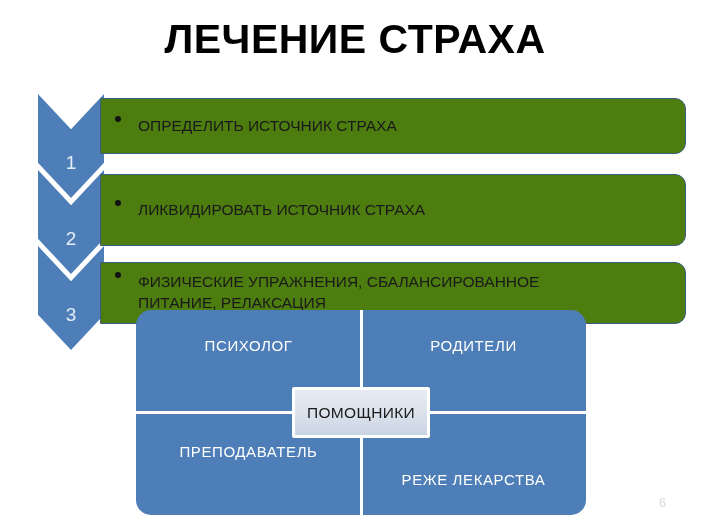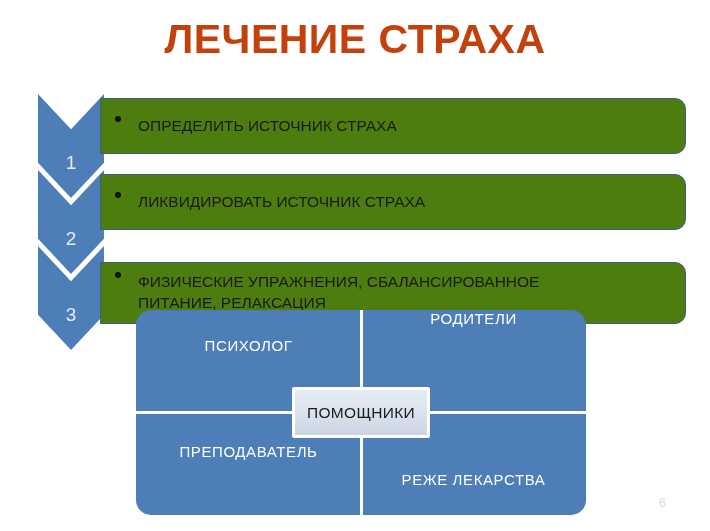--- a/index.html
+++ b/index.html
@@ -24,21 +24,21 @@
     background: #ffffff;
   }
 
   
   #slide-title {
     position: absolute;
     left: 0;
     top: 17px;
     width: 710px;
     text-align: center;
-    color: #c2410c;
+    color: #000000;
     font-size: 41px;
     font-weight: bold;
     letter-spacing: 0.5px;
     line-height: 1.1;
     white-space: nowrap;
     font-family: "Liberation Sans", sans-serif;
   }
 
   
   .step-row {
@@ -111,21 +111,21 @@
     align-items: flex-start;
     padding-left: 14px;
     padding-right: 10px;
   }
 
   
   #step-row-1 { top: 94px;  }
   #step-row-1 .step-box { top: 4px; width: 586px; height: 56px; }
 
   #step-row-2 { top: 170px; }
-  #step-row-2 .step-box { top: 4px; width: 586px; height: 56px; }
+  #step-row-2 .step-box { top: 4px; width: 586px; height: 72px; }
 
   #step-row-3 { top: 246px; }
   #step-row-3 .step-box { top: 16px; width: 586px; height: 62px; }
 
   
   #matrix {
     position: absolute;
     left: 136px;
     top: 310px;
     width: 450px;
@@ -163,21 +163,21 @@
     display: flex;
     justify-content: center;
     color: #ffffff;
     font-size: 15px;
     letter-spacing: 0.6px;
     font-family: "Liberation Sans", sans-serif;
   }
   .quadrant span { display: block; }
 
   #quad-tl { left: 0;   top: 0;   align-items: flex-start; padding-top: 27px; }
-  #quad-tr { left: 50%; top: 0;   align-items: flex-start; }
+  #quad-tr { left: 50%; top: 0;   align-items: flex-start; padding-top: 27px; }
   #quad-bl { left: 0;   top: 50%; align-items: center;   padding-bottom: 24px; }
   #quad-br { left: 50%; top: 50%; align-items: flex-end;   padding-bottom: 27px; }
 
   #matrix-center {
     position: absolute;
     left: 50%;
     top: 50%;
     width: 138px;
     height: 51px;
     margin-left: -69px;

